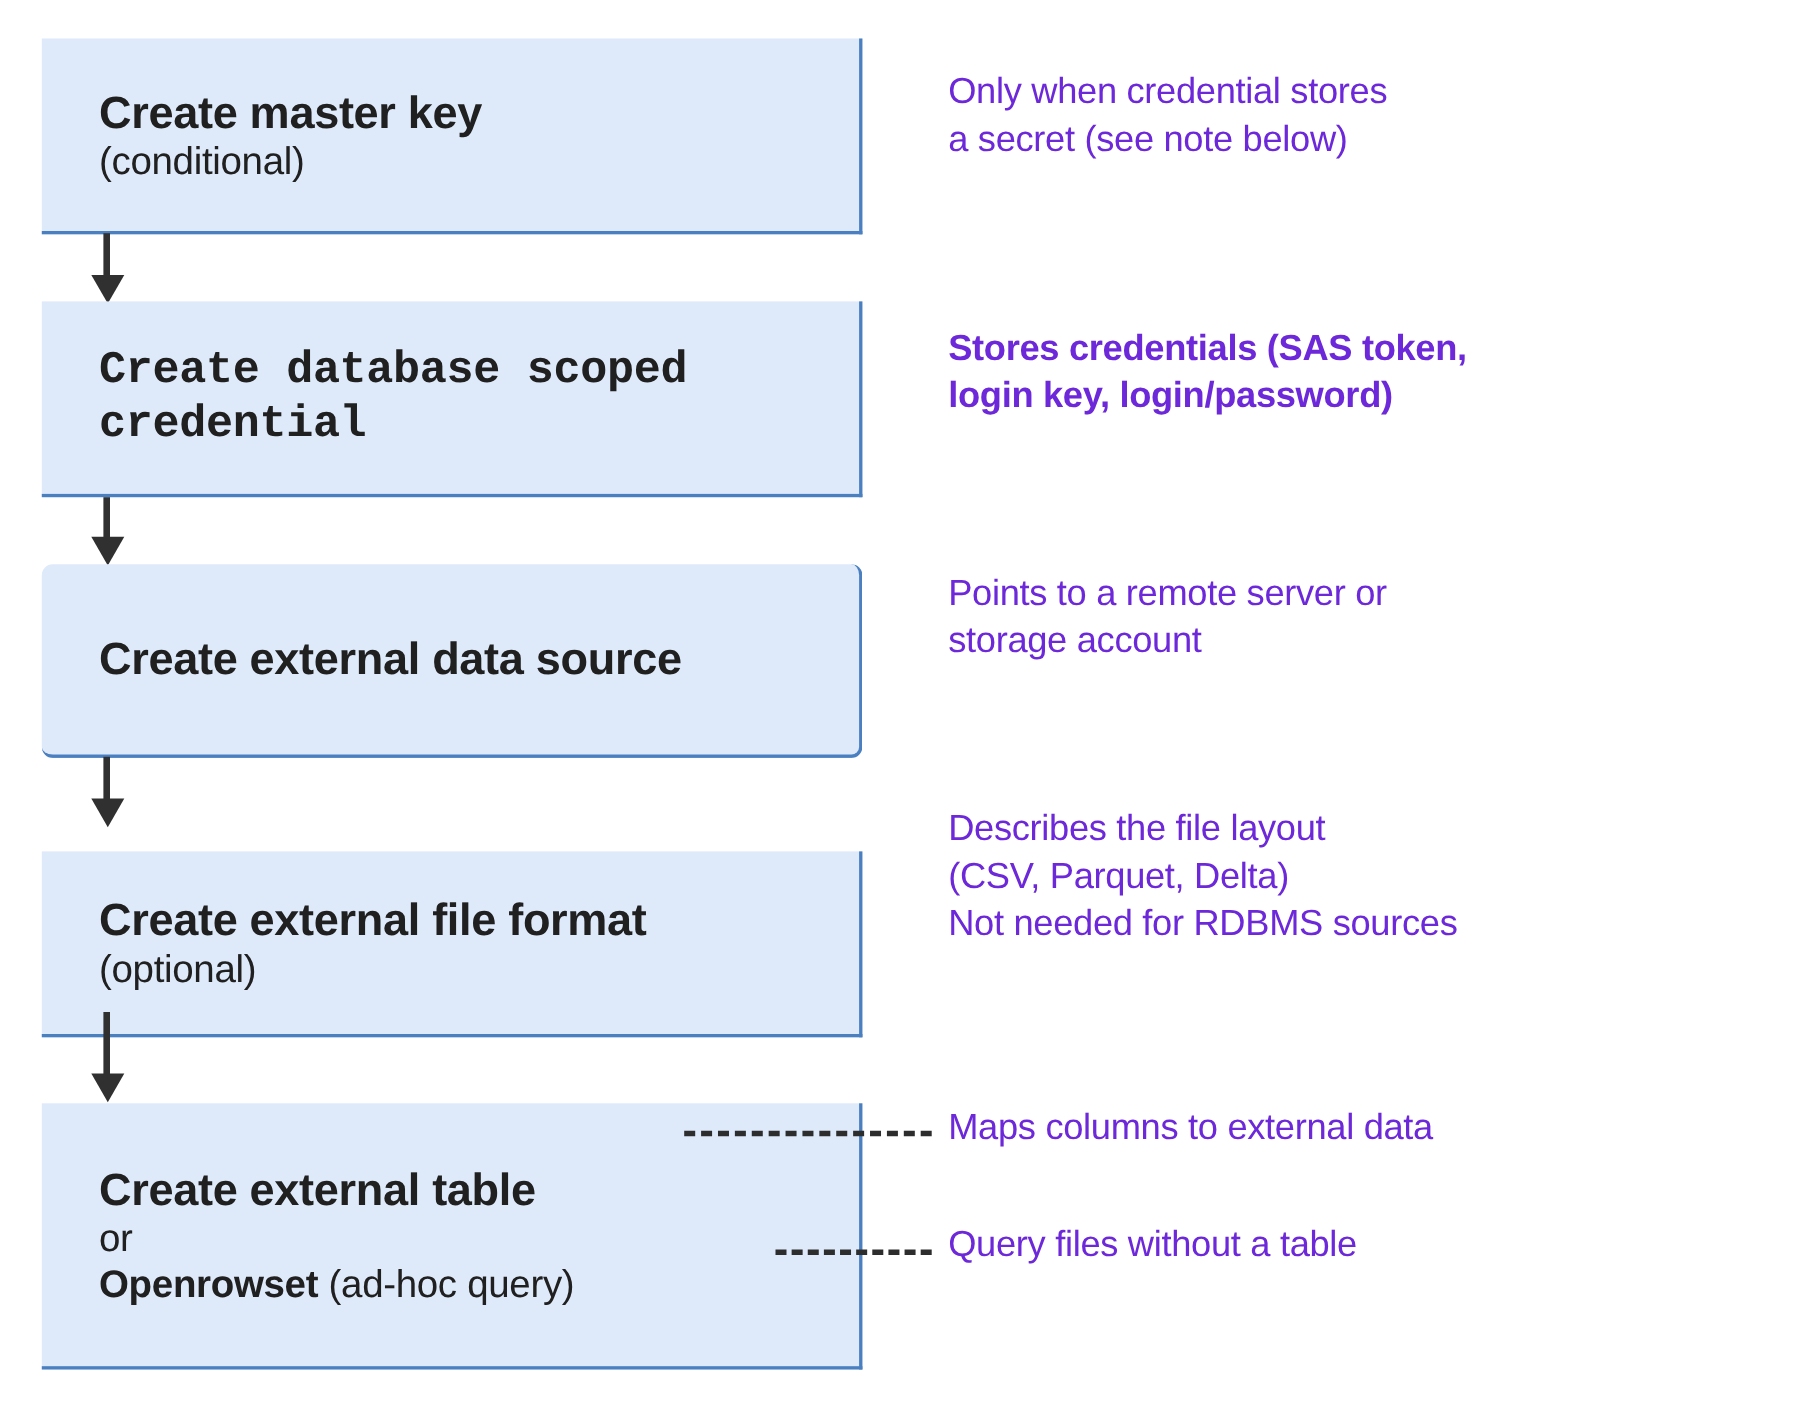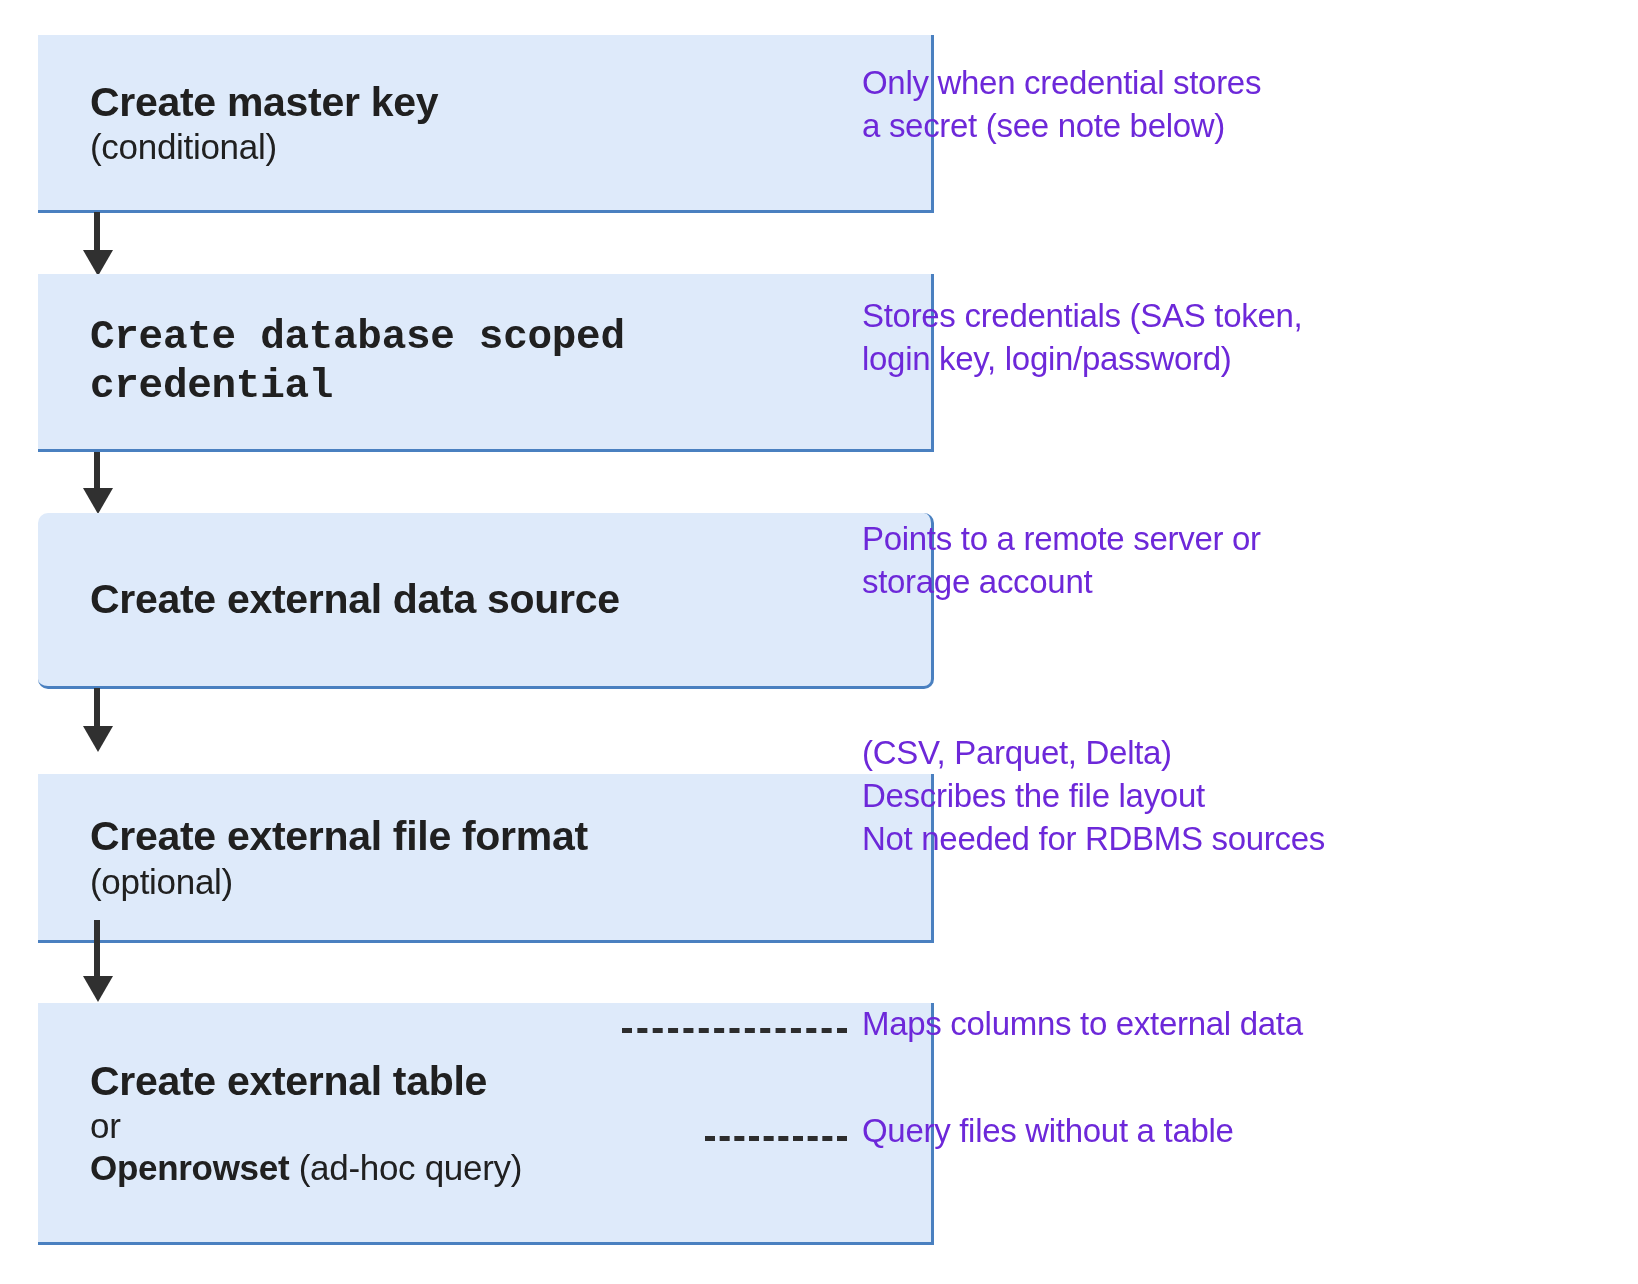--- a/index.html
+++ b/index.html
@@ -20,21 +20,21 @@
     position: absolute;
     left: 0; top: 0;
     width: 1638px;
     height: 1284px;
   }
 
   
   .step-box {
     position: absolute;
     left: 38px;
-    width: 896px;
+    width: 746px;
     background: #deeafa;
     border-bottom: 3px solid #4a80c0;
     border-right: 3px solid #4a80c0;
     box-sizing: border-box;
     display: flex;
     flex-direction: column;
     justify-content: center;
   }
   .step-box .inner {
     padding-left: 52px;
@@ -107,21 +107,21 @@
   .desc {
     position: absolute;
     left: 862px;
     font-size: 33px;
     line-height: 1.30;
     letter-spacing: -0.3px;
     color: #6d28d9;
     white-space: nowrap;
   }
   #desc-master-key     { top: 62px; }
-  #desc-scoped-cred    { top: 295px; }
+  #desc-scoped-cred    { top: 295px; font-weight: bold; }
   #desc-data-source    { top: 518px; }
   #desc-file-format    { top: 732px; }
   #desc-maps-columns   { top: 1003px; }
   #desc-query-files    { top: 1110px; }
 
   
   .dashed-link {
     position: absolute;
     height: 0;
     border-top: 5px dashed #2d2d2d;
@@ -190,22 +190,22 @@
       <div class="step-sub">(optional)</div>
     </div>
   </div>
 
   <div class="arrow" id="arrow-4">
     <div class="shaft"></div>
     <div class="head"></div>
   </div>
 
   <div class="desc" id="desc-file-format">
+    <div>Describes the file layout</div>
     <div>(CSV, Parquet, Delta)</div>
-    <div>Describes the file layout</div>
     <div>Not needed for RDBMS sources</div>
   </div>
 
   <div class="step-box" id="box-external-table">
     <div class="inner">
       <div class="step-title">Create external table</div>
       <div class="step-sub">or</div>
       <div class="step-sub"><span style="font-weight:bold;">Openrowset</span><span> (ad-hoc query)</span></div>
     </div>
   </div>

